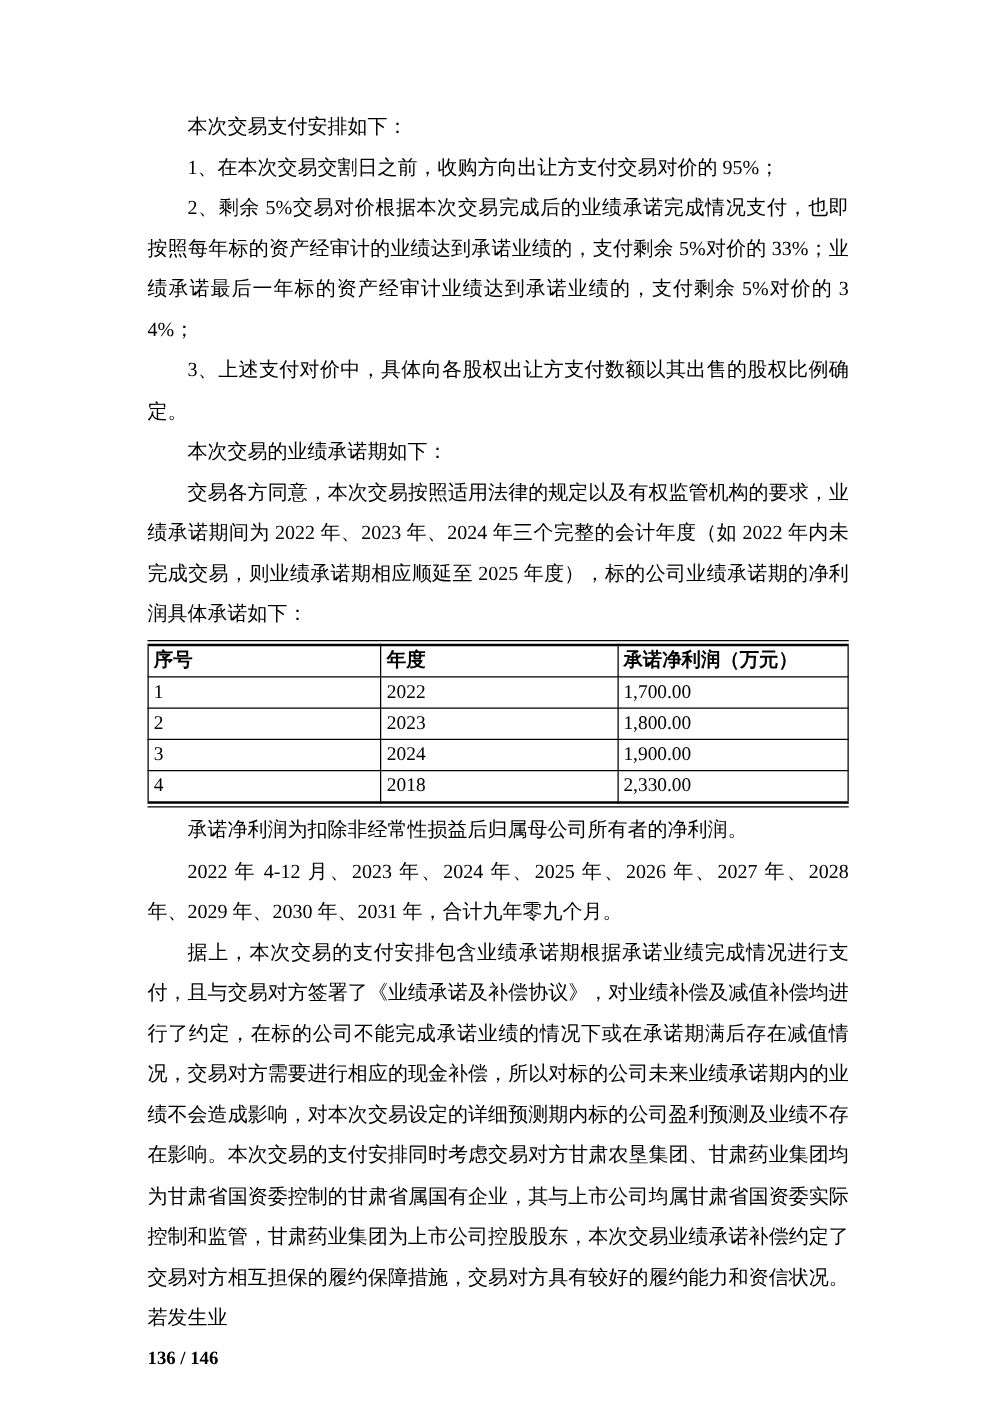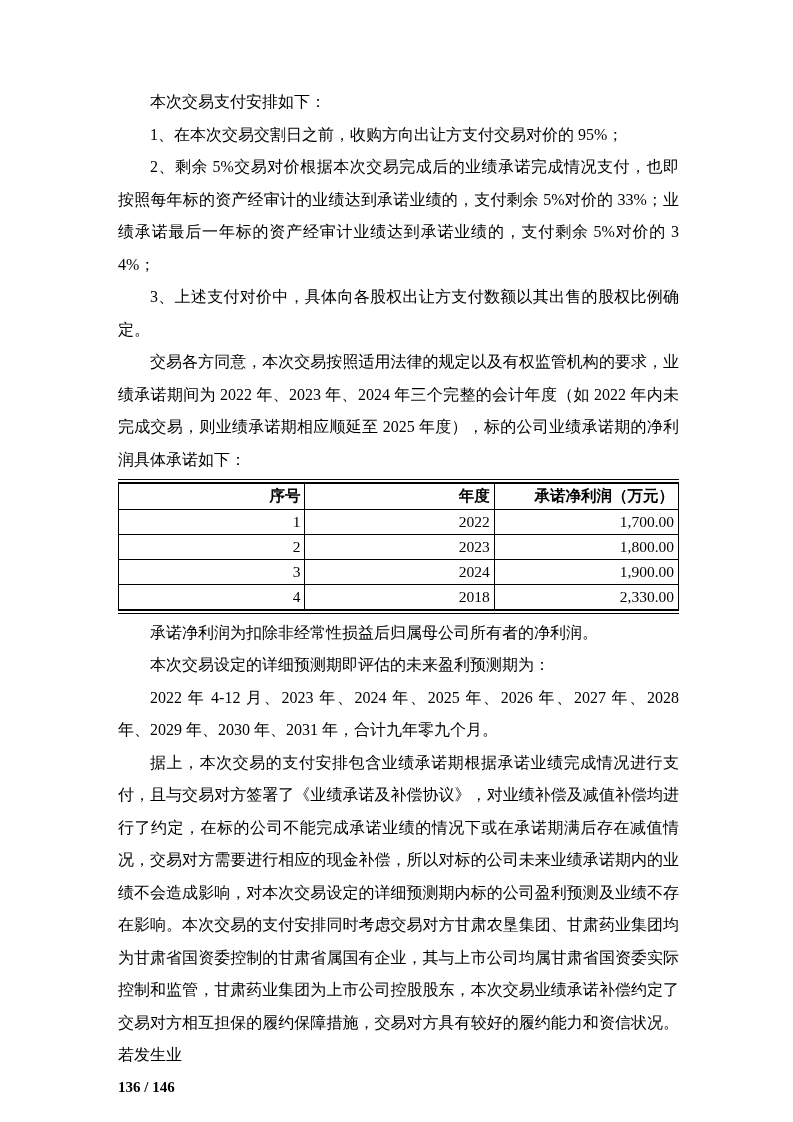--- a/index.html
+++ b/index.html
@@ -32,21 +32,21 @@
   }
   table.profit-table {
     width: 100%;
     border-collapse: collapse;
     border-top: 2px solid #000000;
     border-bottom: 2px solid #000000;
     table-layout: fixed;
   }
   table.profit-table th, table.profit-table td {
     border: 1px solid #000000;
-    text-align: right;
+    text-align: left;
     vertical-align: middle;
     font-size: 15.5px;
     padding: 1px 4px;
     line-height: 22px;
     overflow: hidden;
     white-space: nowrap;
   }
   table.profit-table th { font-weight: bold; height: 26px; }
   table.profit-table td { height: 24px; }
   .col-seq { width: 33.3%; }
@@ -63,20 +63,21 @@
 </style>
 </head>
 <body>
 
 <div class="page">
 
   <p class="para">本次交易支付安排如下：</p>
   <p class="para">1、在本次交易交割日之前，收购方向出让方支付交易对价的 95%；</p>
   <p class="para">2、剩余 5%交易对价根据本次交易完成后的业绩承诺完成情况支付，也即按照每年标的资产经审计的业绩达到承诺业绩的，支付剩余 5%对价的 33%；业绩承诺最后一年标的资产经审计业绩达到承诺业绩的，支付剩余 5%对价的 34%；</p>
   <p class="para">3、上述支付对价中，具体向各股权出让方支付数额以其出售的股权比例确定。</p>
+  <p class="para">本次交易的业绩承诺期如下：</p>
   <p class="para">交易各方同意，本次交易按照适用法律的规定以及有权监管机构的要求，业绩承诺期间为 2022 年、2023 年、2024 年三个完整的会计年度（如 2022 年内未完成交易，则业绩承诺期相应顺延至 2025 年度），标的公司业绩承诺期的净利润具体承诺如下：</p>
 
   <div class="table-wrap">
     <table class="profit-table">
       <thead>
         <tr>
           <th class="col-seq">序号</th>
           <th class="col-year">年度</th>
           <th class="col-profit">承诺净利润（万元）</th>
         </tr>
@@ -100,19 +101,18 @@
         <tr>
           <td>4</td>
           <td>2018</td>
           <td>2,330.00</td>
         </tr>
       </tbody>
     </table>
   </div>
 
   <p class="para">承诺净利润为扣除非经常性损益后归属母公司所有者的净利润。</p>
-  <p class="para">本次交易设定的详细预测期即评估的未来盈利预测期为：</p>
   <p class="para">2022 年 4-12 月、2023 年、2024 年、2025 年、2026 年、2027 年、2028 年、2029 年、2030 年、2031 年，合计九年零九个月。</p>
   <p class="para">据上，本次交易的支付安排包含业绩承诺期根据承诺业绩完成情况进行支付，且与交易对方签署了《业绩承诺及补偿协议》，对业绩补偿及减值补偿均进行了约定，在标的公司不能完成承诺业绩的情况下或在承诺期满后存在减值情况，交易对方需要进行相应的现金补偿，所以对标的公司未来业绩承诺期内的业绩不会造成影响，对本次交易设定的详细预测期内标的公司盈利预测及业绩不存在影响。本次交易的支付安排同时考虑交易对方甘肃农垦集团、甘肃药业集团均为甘肃省国资委控制的甘肃省属国有企业，其与上市公司均属甘肃省国资委实际控制和监管，甘肃药业集团为上市公司控股股东，本次交易业绩承诺补偿约定了交易对方相互担保的履约保障措施，交易对方具有较好的履约能力和资信状况。若发生业</p>
 
   <div class="page-number">136 / 146</div>
 
 </div>
 
 </body></html>

